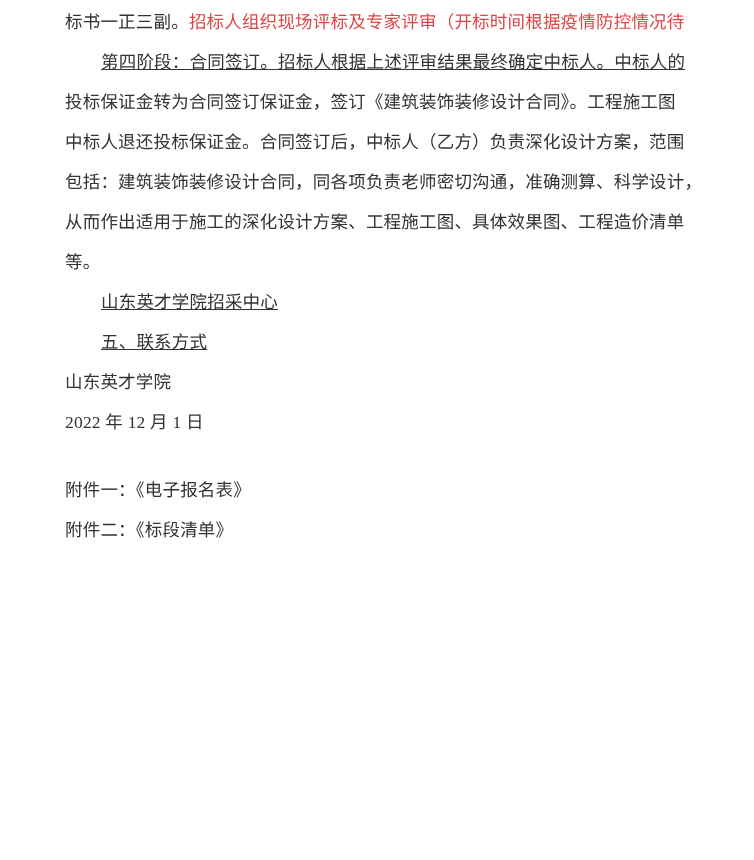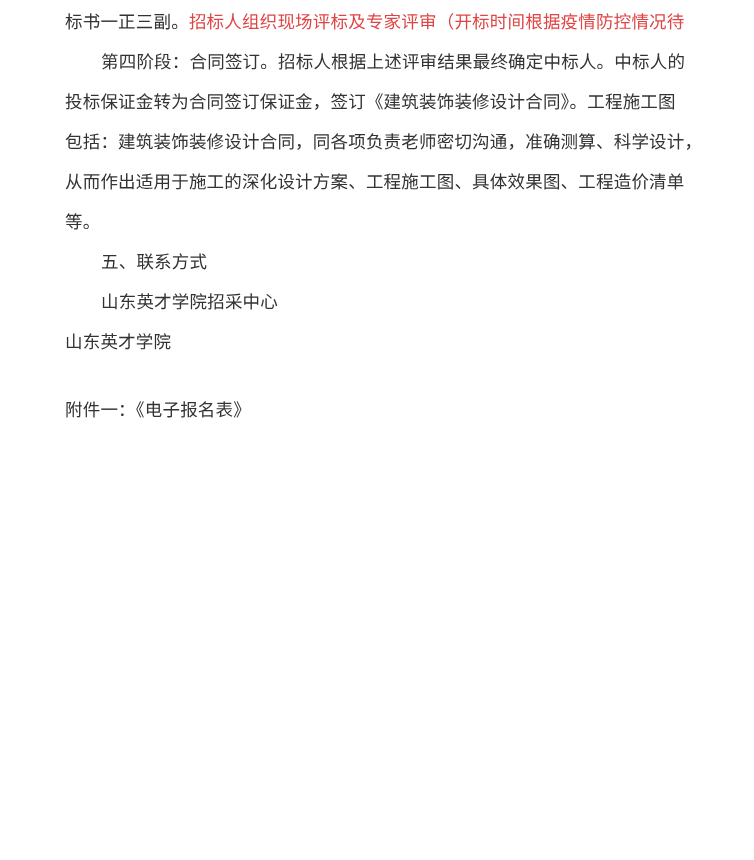--- a/index.html
+++ b/index.html
@@ -20,20 +20,21 @@
     padding: 2px 60px 0 65px;
     font-size: 17.5px;
     line-height: 40px;
   }
   .line {
     white-space: nowrap;
     letter-spacing: 0.2px;
   }
   .indent {
     padding-left: 36px;
+    text-decoration: underline;
   }
   .right {
     padding-right: 2px;
   }
   .red {
     color: var(--red, #e04545);
   }
   .attach-first {
     margin-top: 28px;
   }
@@ -43,25 +44,28 @@
 <body>
 
 <div class="page">
   <div class="content">
 
     <div class="line"><span>标书一正三副。</span><span class="red">招标人组织现场评标及专家评审（开标时间根据疫情防控情况待</span></div>
 
 
     <div class="line indent">第四阶段：合同签订。招标人根据上述评审结果最终确定中标人。中标人的</div>
     <div class="line">投标保证金转为合同签订保证金，签订《建筑装饰装修设计合同》。工程施工图</div>
+    <div class="line">中标人退还投标保证金。合同签订后，中标人（乙方）负责深化设计方案，范围</div>
     <div class="line">包括：建筑装饰装修设计合同，同各项负责老师密切沟通，准确测算、科学设计，</div>
     <div class="line">从而作出适用于施工的深化设计方案、工程施工图、具体效果图、工程造价清单</div>
     <div class="line">等。</div>
 
+    <div class="line indent">山东英才学院招采中心</div>
     <div class="line indent">五、联系方式</div>
-    <div class="line indent">山东英才学院招采中心</div>
 
     <div class="line right">山东英才学院</div>
+    <div class="line right">2022 年 12 月 1 日</div>
 
     <div class="line attach-first">附件一：《电子报名表》</div>
+    <div class="line">附件二：《标段清单》</div>
 
   </div>
 </div>
 
 </body></html>

